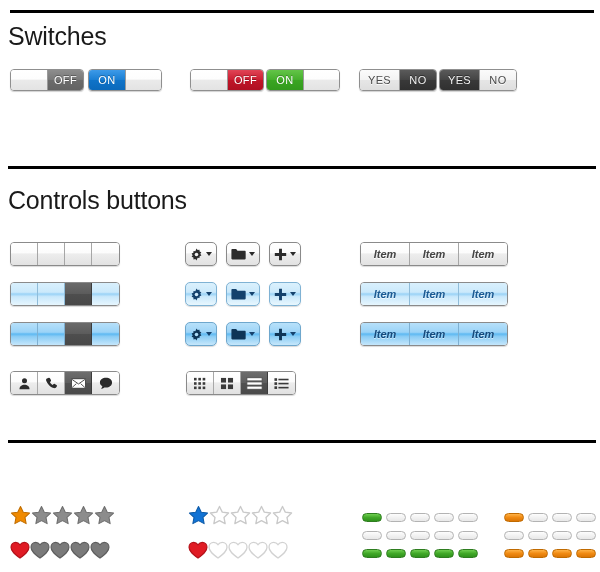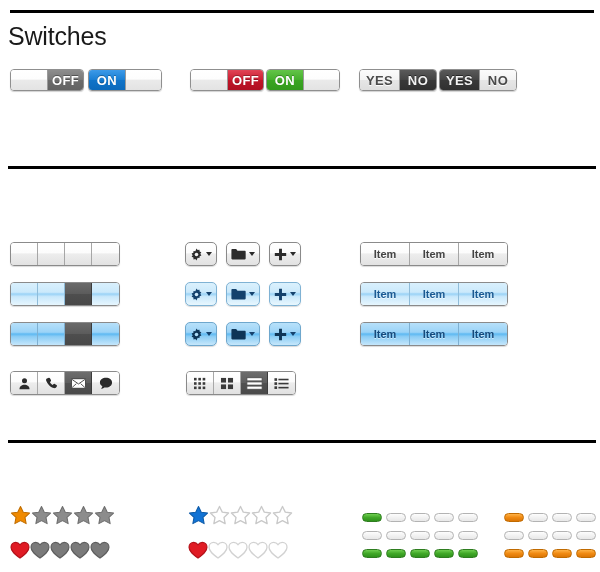--- a/index.html
+++ b/index.html
@@ -34,21 +34,21 @@
     display: flex;
     height: 22px;
     border-radius: 4px;
     overflow: hidden;
     box-sizing: border-box;
     border: 1px solid #8f8f8f;
     box-shadow: 0 1px 1px rgba(0,0,0,0.18);
   }
   .sw-seg {
     display: flex; align-items: center; justify-content: center;
-    font-size: 13px; font-weight: bold;
+    font-size: 11px; font-weight: normal;
     letter-spacing: 0.4px;
     box-sizing: border-box;
   }
   .sw-blank {
     background: linear-gradient(to bottom, #ffffff 0%, #fdfdfd 45%, #eaeaea 52%, #e3e3e3 100%);
   }
   .sw-gray {
     background: linear-gradient(to bottom, #8d8d8d 0%, #797979 48%, #6b6b6b 52%, #636363 100%);
     color: #ffffff;
     text-shadow: 0 -1px 0 rgba(0,0,0,0.35);
@@ -89,20 +89,21 @@
     overflow: hidden;
     box-sizing: border-box;
     border: 1px solid #8a8a8a;
     box-shadow: 0 1px 1px rgba(0,0,0,0.15);
   }
   .seg {
     display: flex; align-items: center; justify-content: center;
     box-sizing: border-box;
     font-size: 11px; font-weight: bold;
     border-right: 1px solid #a6a6a6;
+    font-style: italic;
   }
   .seg:last-child { border-right: none; }
   .seg-gray {
     background: linear-gradient(to bottom, #ffffff 0%, #fcfcfc 44%, #ededed 50%, #e2e2e2 100%);
     color: #444444;
     text-shadow: 0 1px 0 rgba(255,255,255,0.85);
   }
   .seg-blue-l {
     background: linear-gradient(to bottom, #d9f0fd 0%, #cbe9fb 42%, #99d2f6 50%, #c9e8fb 62%, #e6f6fe 100%);
     color: #1a5a93;
@@ -237,20 +238,21 @@
     <div class="sw-seg sw-dark sw-sep" style="flex:1;">NO</div>
   </div>
 
   <div class="switch" style="left:439px; top:69px; width:78px;">
     <div class="sw-seg sw-dark" style="width:39px;">YES</div>
     <div class="sw-seg sw-light-lbl sw-sep" style="flex:1;">NO</div>
   </div>
 
   <div class="hr mid1"></div>
 
+  <div class="section-title" style="left:8px; top:186px;">Controls buttons</div>
 
   <div class="seggrp" style="left:10px; top:242px; width:110px;">
     <div class="seg seg-gray" style="width:27px;"></div>
     <div class="seg seg-gray" style="width:27px;"></div>
     <div class="seg seg-gray" style="width:27px;"></div>
     <div class="seg seg-gray" style="flex:1;"></div>
   </div>
 
   <div class="seggrp" style="left:10px; top:282px; width:110px;">
     <div class="seg seg-blue-l" style="width:27px;"></div>

